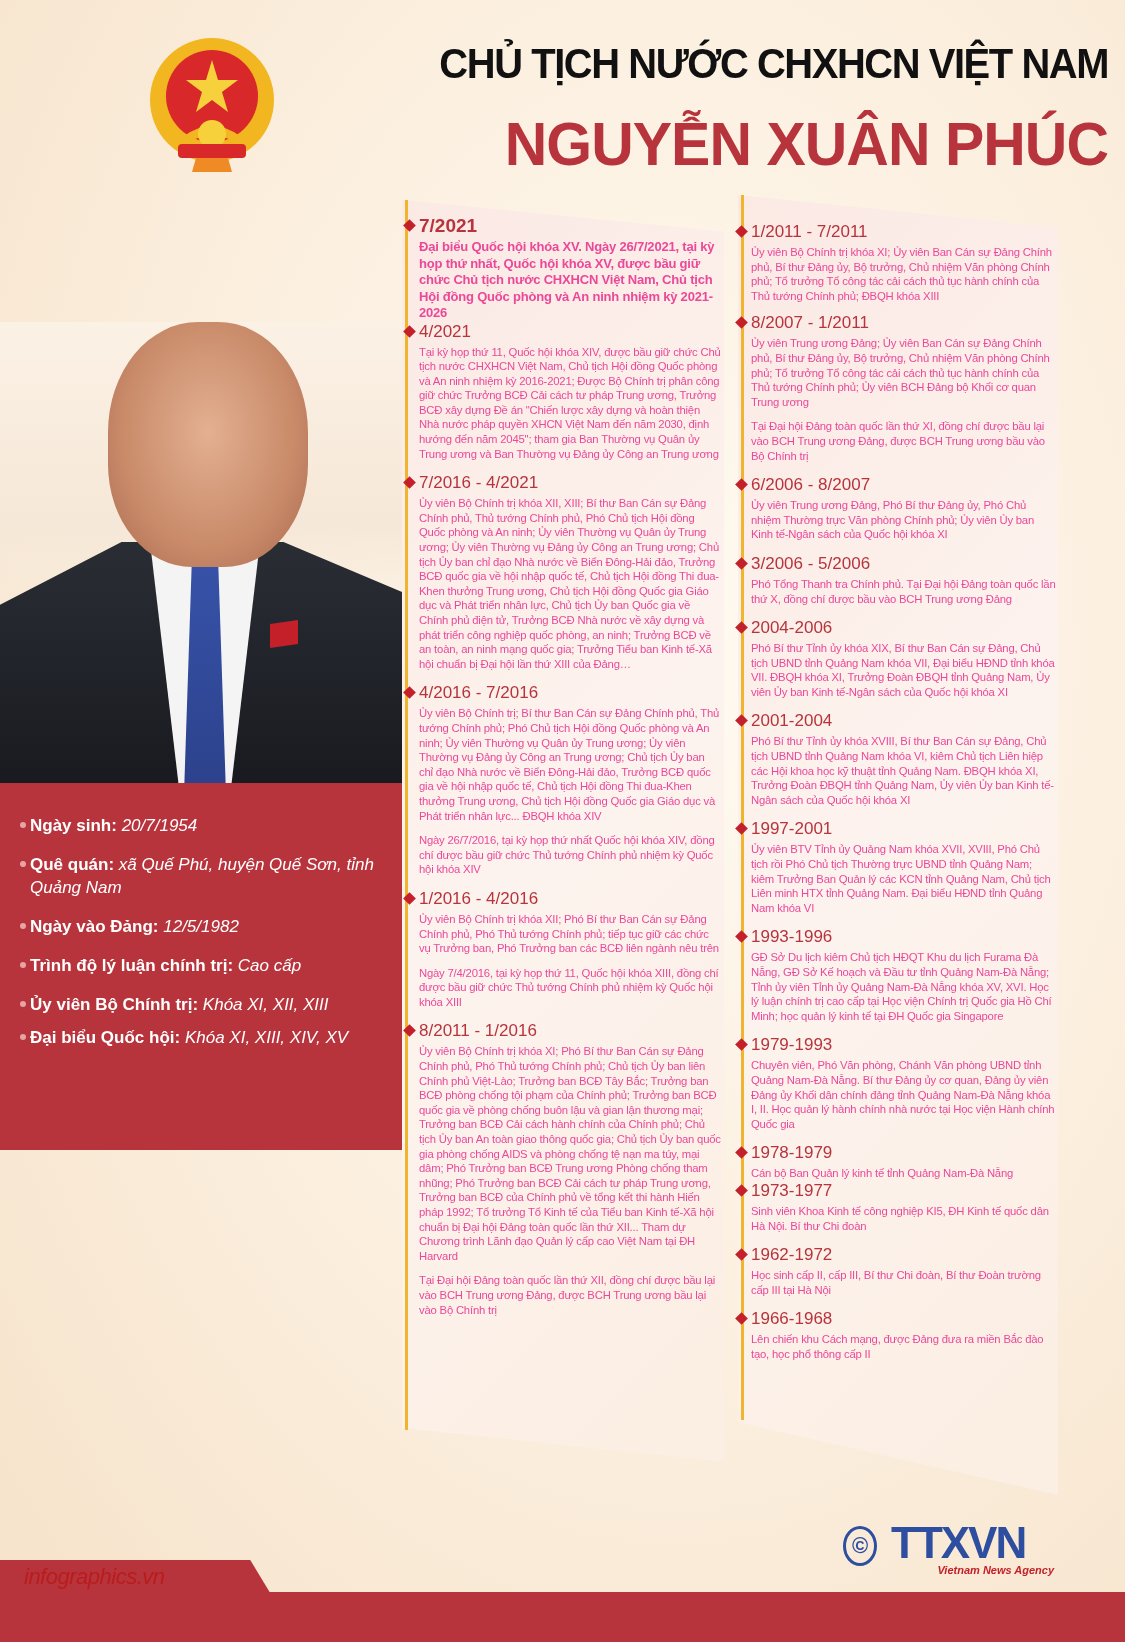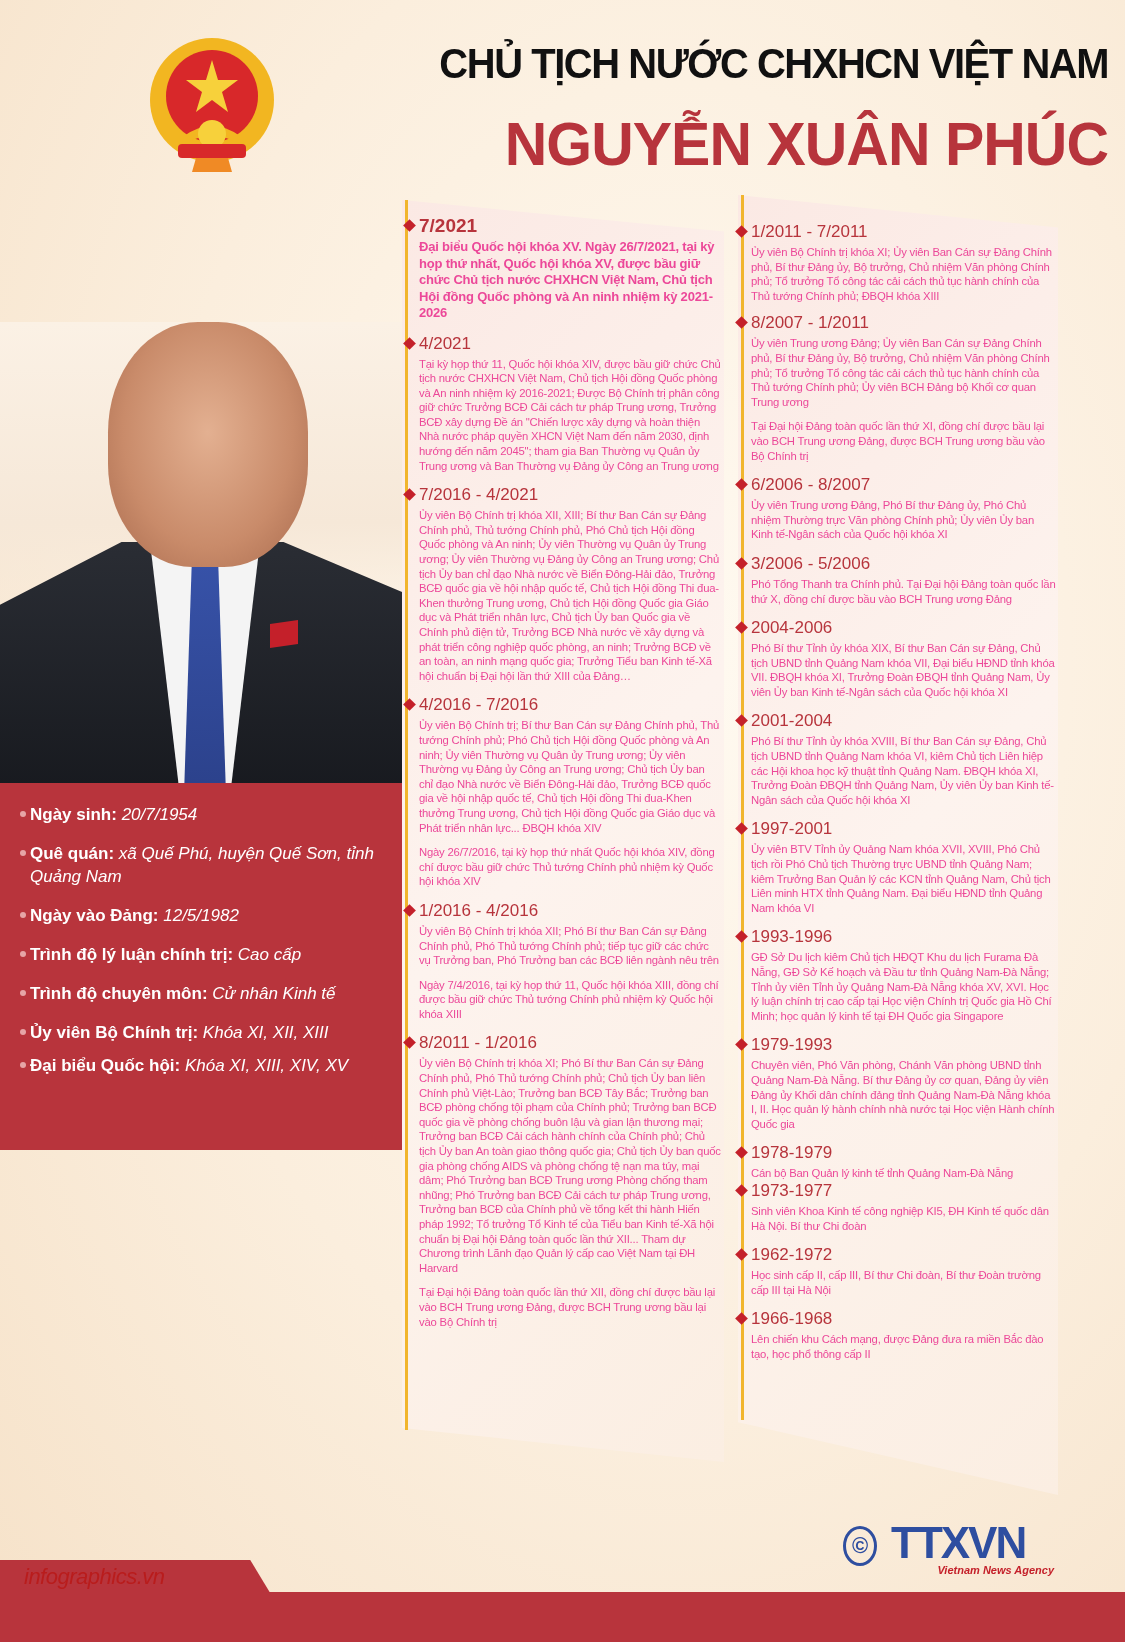--- a/index.html
+++ b/index.html
@@ -44,21 +44,21 @@
     position: absolute; left: 108px; top: 0px; width: 200px; height: 245px;
     background: radial-gradient(ellipse at 50% 45%, #e3b091 0%, #c98b6a 60%, #a86a4d 100%);
     border-radius: 45% 45% 42% 42%;
   }
   .portrait .pin {
     position: absolute; left: 270px; top: 300px; width: 28px; height: 24px;
     background: #c4202a; transform: skewY(-8deg);
   }
   .info-panel {
     position: absolute; left: 0; top: 783px; width: 437px; height: 367px;
-    background: #b8343c; padding: 20px 14px 0 20px;
+    background: #b8343c; padding: 31px 14px 0 20px;
   }
   .info-row { display: flex; align-items: baseline; color: #fff; font-size: 17px; line-height: 23px; margin-bottom: 16px; }
   .info-row.tight { margin-bottom: 10px; }
   .info-row .dot { width: 6px; height: 6px; border-radius: 50%; background: #e6a4a6; margin-right: 4px; flex: none; transform: translateY(-3px); }
   .info-row .label { font-weight: 700; }
   .info-row .value { font-style: italic; font-weight: 400; }
   .card {
     position: absolute; background: linear-gradient(135deg,#fbe9e4 0%, #fdf3ee 50%, #fbeee2 100%);
     box-shadow: 2px 3px 6px rgba(0,0,0,0.18);
   }
@@ -122,41 +122,37 @@
     <span><span class="label">Quê quán:</span> <span class="value">xã Quế Phú, huyện Quế Sơn, tỉnh Quảng Nam</span></span>
   </div>
   <div class="info-row">
     <span class="dot"></span>
     <span><span class="label">Ngày vào Đảng:</span> <span class="value">12/5/1982</span></span>
   </div>
   <div class="info-row">
     <span class="dot"></span>
     <span><span class="label">Trình độ lý luận chính trị:</span> <span class="value">Cao cấp</span></span>
   </div>
-  <div class="info-row">
-    <span class="dot"></span>
-    <span><span class="label">Trình độ chuyên môn:</span> <span class="value">Cử nhân Kinh tế</span></span>
-  </div>
   <div class="info-row tight">
     <span class="dot"></span>
     <span><span class="label">Ủy viên Bộ Chính trị:</span> <span class="value">Khóa XI, XII, XIII</span></span>
   </div>
   <div class="info-row tight">
     <span class="dot"></span>
     <span><span class="label">Đại biểu Quốc hội:</span> <span class="value">Khóa XI, XIII, XIV, XV</span></span>
   </div>
 </div>
 
 <div class="card card-1"></div>
 <div class="card card-2"></div>
 <div class="timeline-bar" style="left:405px; top:200px; height:1230px;"></div>
 <div class="timeline-bar" style="left:741px; top:195px; height:1225px;"></div>
 
 <div class="tl-col" style="left:419px; top:216px; width:302px;">
-  <div class="tl-item" style="margin-bottom:12px;">
+  <div class="tl-item" style="">
     <div class="tl-head big"><span class="tl-diamond"></span><span>7/2021</span></div>
     <div class="tl-body bold">Đại biểu Quốc hội khóa XV. Ngày 26/7/2021, tại kỳ họp thứ nhất, Quốc hội khóa XV, được bầu giữ chức Chủ tịch nước CHXHCN Việt Nam, Chủ tịch Hội đồng Quốc phòng và An ninh nhiệm kỳ 2021-2026</div>
   </div>
   <div class="tl-item" style="margin-bottom:12px;">
     <div class="tl-head"><span class="tl-diamond"></span><span>4/2021</span></div>
     <div class="tl-body">Tại kỳ họp thứ 11, Quốc hội khóa XIV, được bầu giữ chức Chủ tịch nước CHXHCN Việt Nam, Chủ tịch Hội đồng Quốc phòng và An ninh nhiệm kỳ 2016-2021; Được Bộ Chính trị phân công giữ chức Trưởng BCĐ Cải cách tư pháp Trung ương, Trưởng BCĐ xây dựng Đề án "Chiến lược xây dựng và hoàn thiện Nhà nước pháp quyền XHCN Việt Nam đến năm 2030, định hướng đến năm 2045"; tham gia Ban Thường vụ Quân ủy Trung ương và Ban Thường vụ Đảng ủy Công an Trung ương</div>
   </div>
   <div class="tl-item" style="margin-bottom:12px;">
     <div class="tl-head"><span class="tl-diamond"></span><span>7/2016 - 4/2021</span></div>
     <div class="tl-body">Ủy viên Bộ Chính trị khóa XII, XIII; Bí thư Ban Cán sự Đảng Chính phủ, Thủ tướng Chính phủ, Phó Chủ tịch Hội đồng Quốc phòng và An ninh; Ủy viên Thường vụ Quân ủy Trung ương; Ủy viên Thường vụ Đảng ủy Công an Trung ương; Chủ tịch Ủy ban chỉ đạo Nhà nước về Biển Đông-Hải đảo, Trưởng BCĐ quốc gia về hội nhập quốc tế, Chủ tịch Hội đồng Thi đua-Khen thưởng Trung ương, Chủ tịch Hội đồng Quốc gia Giáo dục và Phát triển nhân lực, Chủ tịch Ủy ban Quốc gia về Chính phủ điện tử, Trưởng BCĐ Nhà nước về xây dựng và phát triển công nghiệp quốc phòng, an ninh; Trưởng BCĐ về an toàn, an ninh mạng quốc gia; Trưởng Tiểu ban Kinh tế-Xã hội chuẩn bị Đại hội lần thứ XIII của Đảng…</div>

